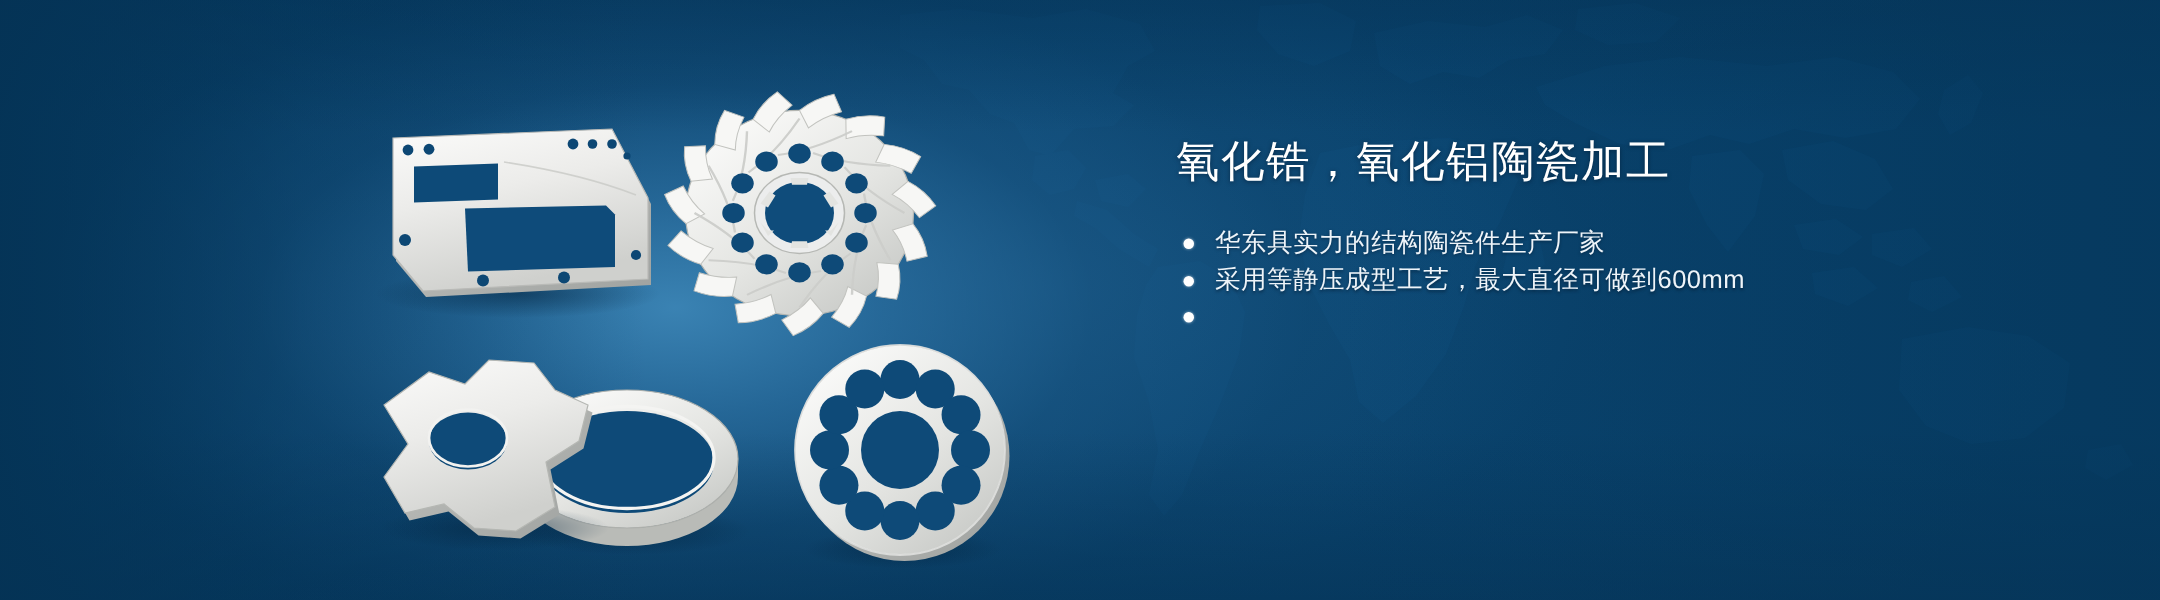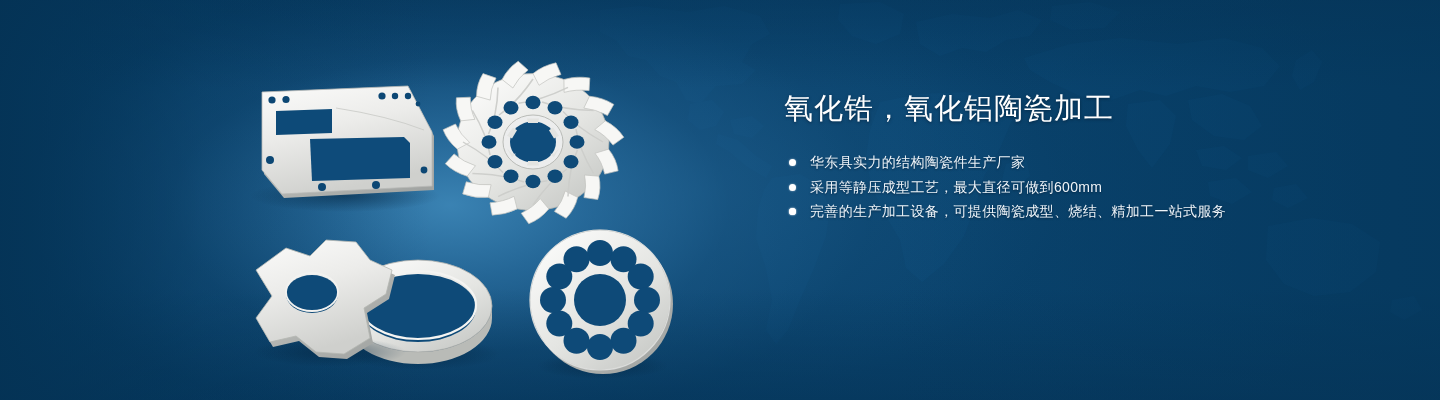--- a/index.html
+++ b/index.html
@@ -66,21 +66,21 @@
     font-weight:400;
     margin:0 0 22px 0;
     text-shadow:0 1px 3px rgba(0,20,40,.55);
     white-space:nowrap;
   }
   .bullets{list-style:none;margin:0;padding:0;}
   .bullets li{
     position:relative;
     padding-left:26px;
     color:#eef4f9;
-    font-size:14px;
+    font-size:17px;
     line-height:24.5px;
     letter-spacing:.35px;
     white-space:nowrap;
     text-shadow:0 1px 2px rgba(0,18,36,.5);
   }
   .bullets li .dot{
     position:absolute;
     left:5px;top:9px;
     width:7px;height:7px;
     border-radius:50%;
@@ -338,20 +338,16 @@
         <span class="dot"></span>
         <span>华东具实力的结构陶瓷件生产厂家</span>
       </li>
       <li>
         <span class="dot"></span>
         <span>采用等静压成型工艺，最大直径可做到600mm</span>
       </li>
       <li>
         <span class="dot"></span>
       </li>
-      <li>
-        <span class="dot"></span>
-        <span>完善的生产加工设备，可提供陶瓷成型、烧结、精加工一站式服务</span>
-      </li>
     </ul>
   </div>
 
 </div>
 
 </body></html>

